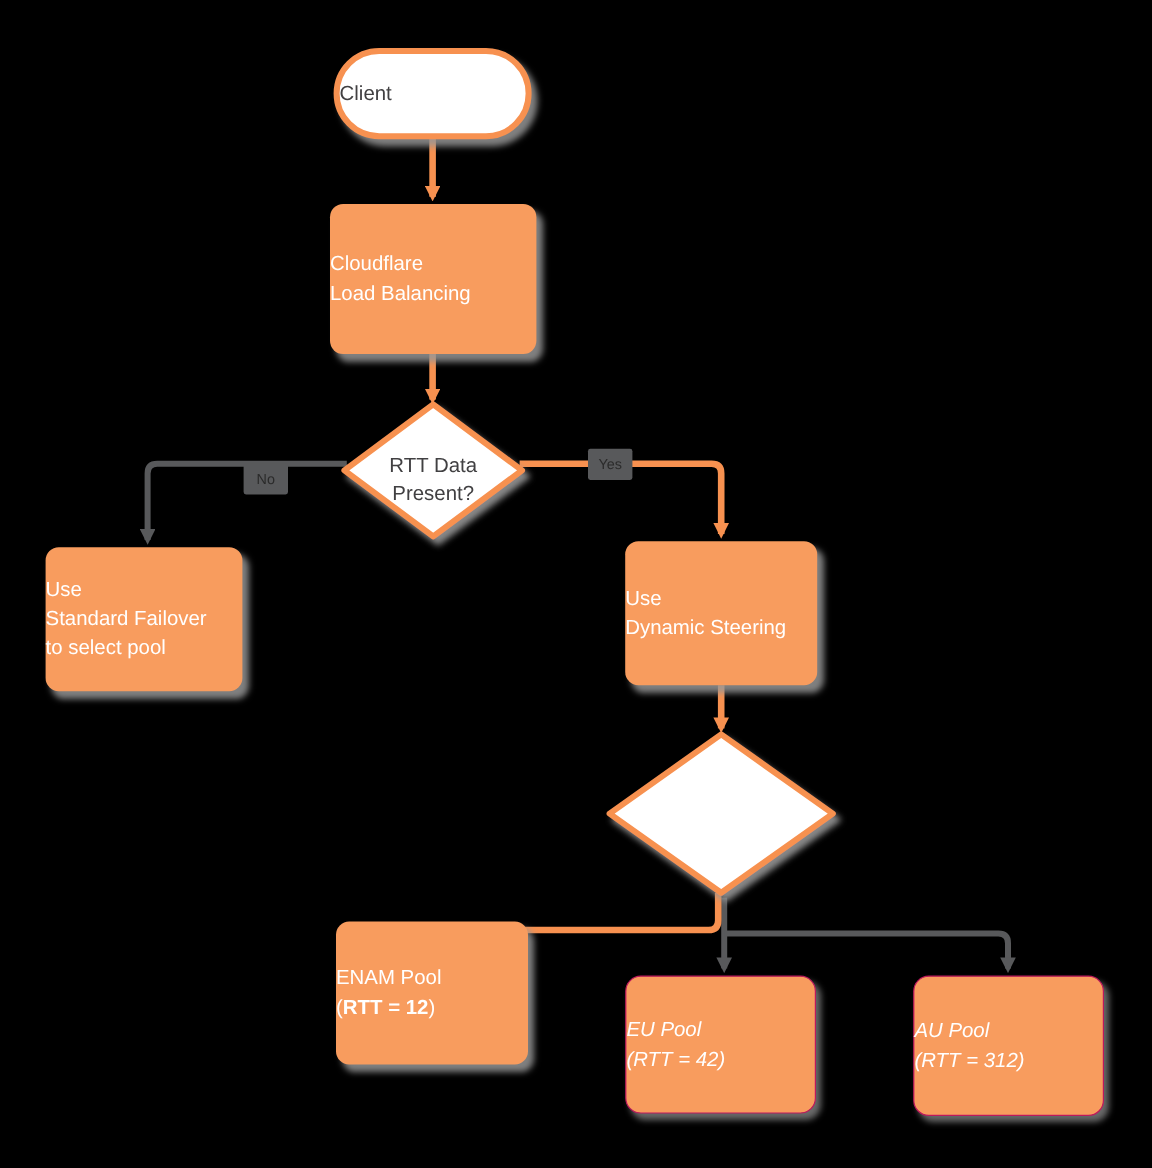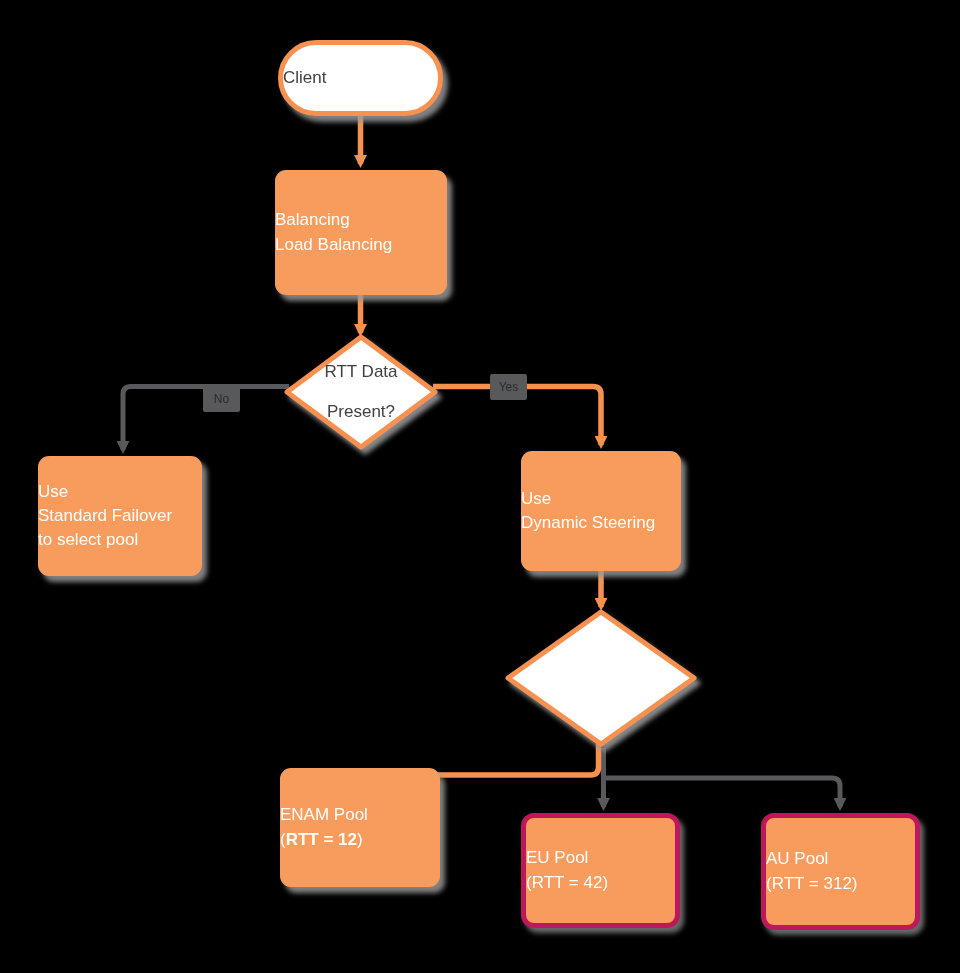--- a/index.html
+++ b/index.html
@@ -10,29 +10,29 @@
   .edges{position:absolute;left:0;top:0;z-index:1;}
   .node{
     position:absolute;z-index:2;box-sizing:border-box;
     display:flex;flex-direction:column;align-items:flex-start;justify-content:center;
     text-align:center;font-size:17px;line-height:1.42;
   }
   .box{
     background:#F89C5E;color:#FFFFFF;border-radius:11px;
     box-shadow:5px 6px 5px rgba(150,150,150,0.85);
   }
-  .box.white-border{border:5px solid #be185d;border-radius:13px;
-    box-shadow:4px 5px 5px rgba(150,150,150,0.7);}
+  .box.white-border{border:1px solid #be185d;border-radius:13px;
+    box-shadow:4px 5px 5px rgba(150,150,150,0.7);font-style:italic;}
   .stadium{
     background:#FFFFFF;color:#414042;border:5px solid #F79150;border-radius:40px;
     box-shadow:5px 6px 5px rgba(150,150,150,0.85);
   }
   .diamond-text{
     position:absolute;z-index:2;display:flex;flex-direction:column;align-items:center;
-    justify-content:space-between;text-align:center;color:#414042;font-size:17px;line-height:1.42;
+    justify-content:flex-end;text-align:center;color:#414042;font-size:17px;line-height:1.42;
   }
   .edge-label{
     position:absolute;z-index:3;background:#58595B;color:#2B2B2B;
     font-size:12px;display:flex;align-items:center;justify-content:center;
     border-radius:2px;
   }
   .bold{font-weight:bold;}
 </style>
 </head>
 <body>
@@ -64,21 +64,21 @@
 
     <polygon points="361,337 435,392 361,447 287,392" filter="url(#ds)" fill="#FFFFFF" stroke="#F79150" stroke-width="5" stroke-linejoin="round"></polygon>
     <polygon points="601,612 694,678 601,744 508,678" filter="url(#ds)" fill="#FFFFFF" stroke="#F79150" stroke-width="5" stroke-linejoin="round"></polygon>
   </svg>
 
   <div class="node stadium" style="left:278px;top:40px;width:165px;height:76px;">
     <div>Client</div>
   </div>
 
   <div class="node box" style="left:275px;top:170px;width:172px;height:125px;">
-    <div>Balancing</div>
+    <div>Cloudflare</div>
     <div>Load Balancing</div>
   </div>
 
   <div class="diamond-text" style="left:291px;top:360px;width:140px;height:64px;">
     <div>RTT Data</div>
     <div>Present?</div>
   </div>
 
   <div class="edge-label" style="left:203px;top:386px;width:37px;height:26px;">
     <span>No</span>

